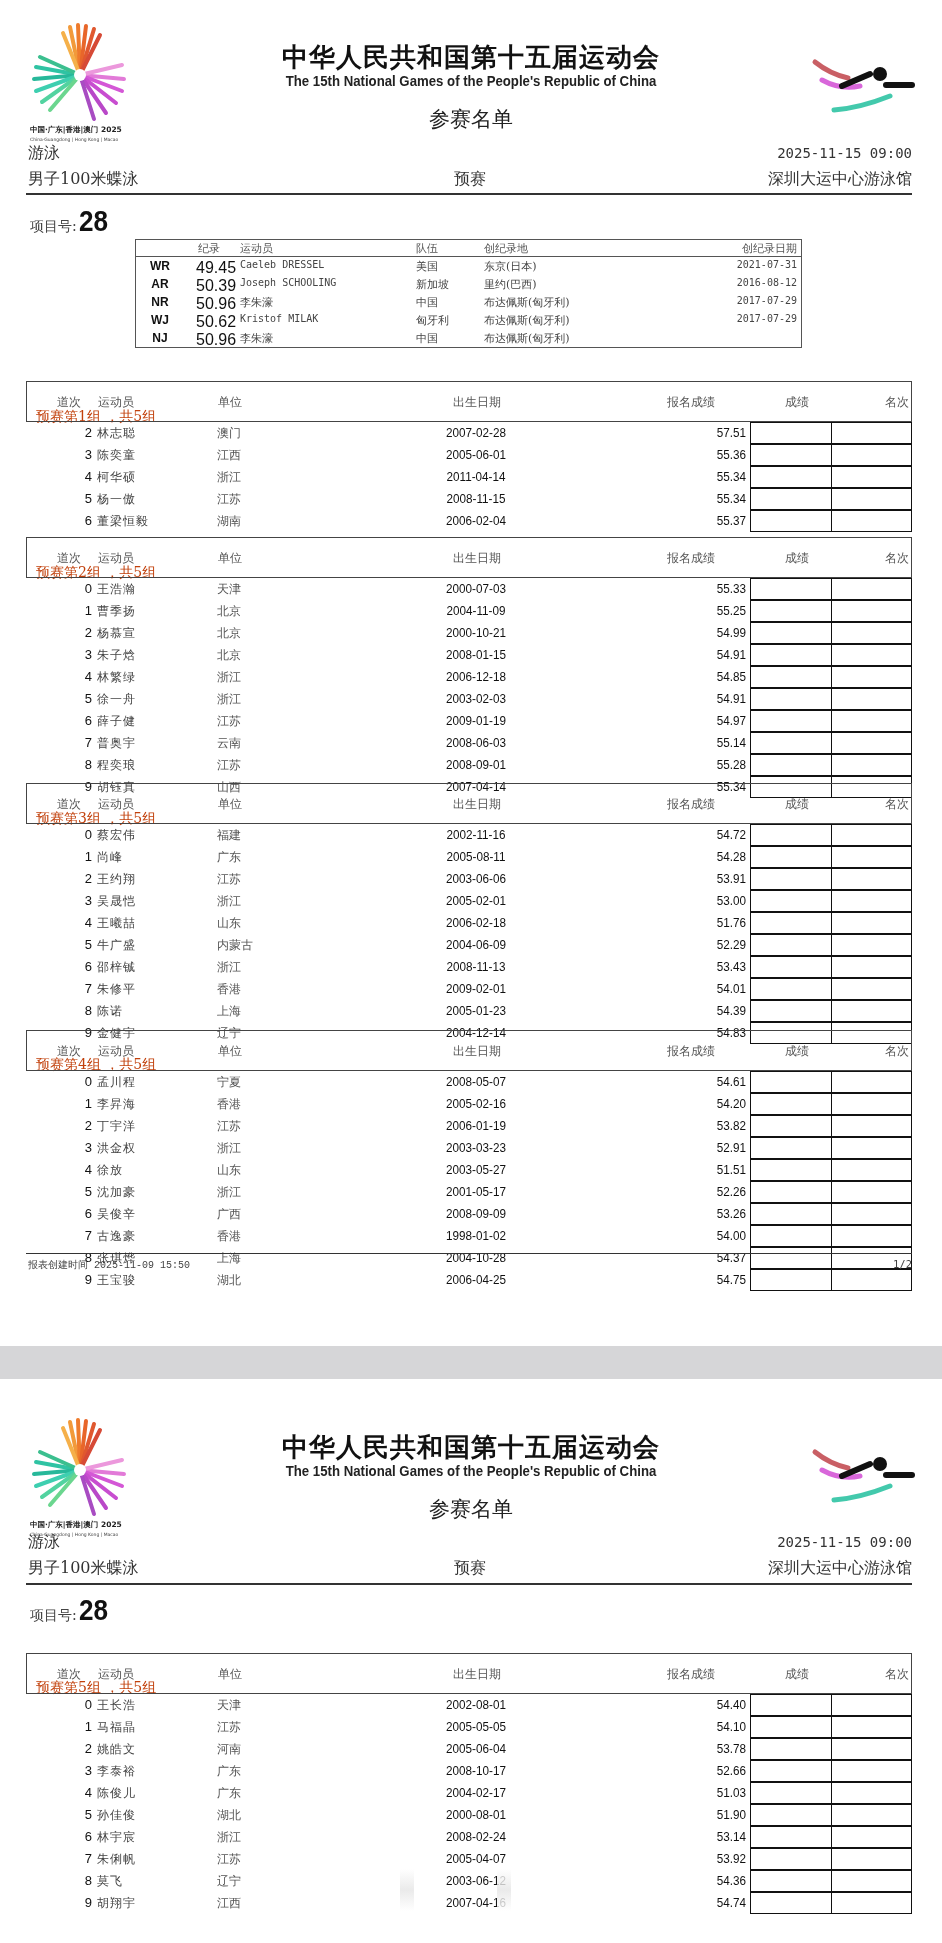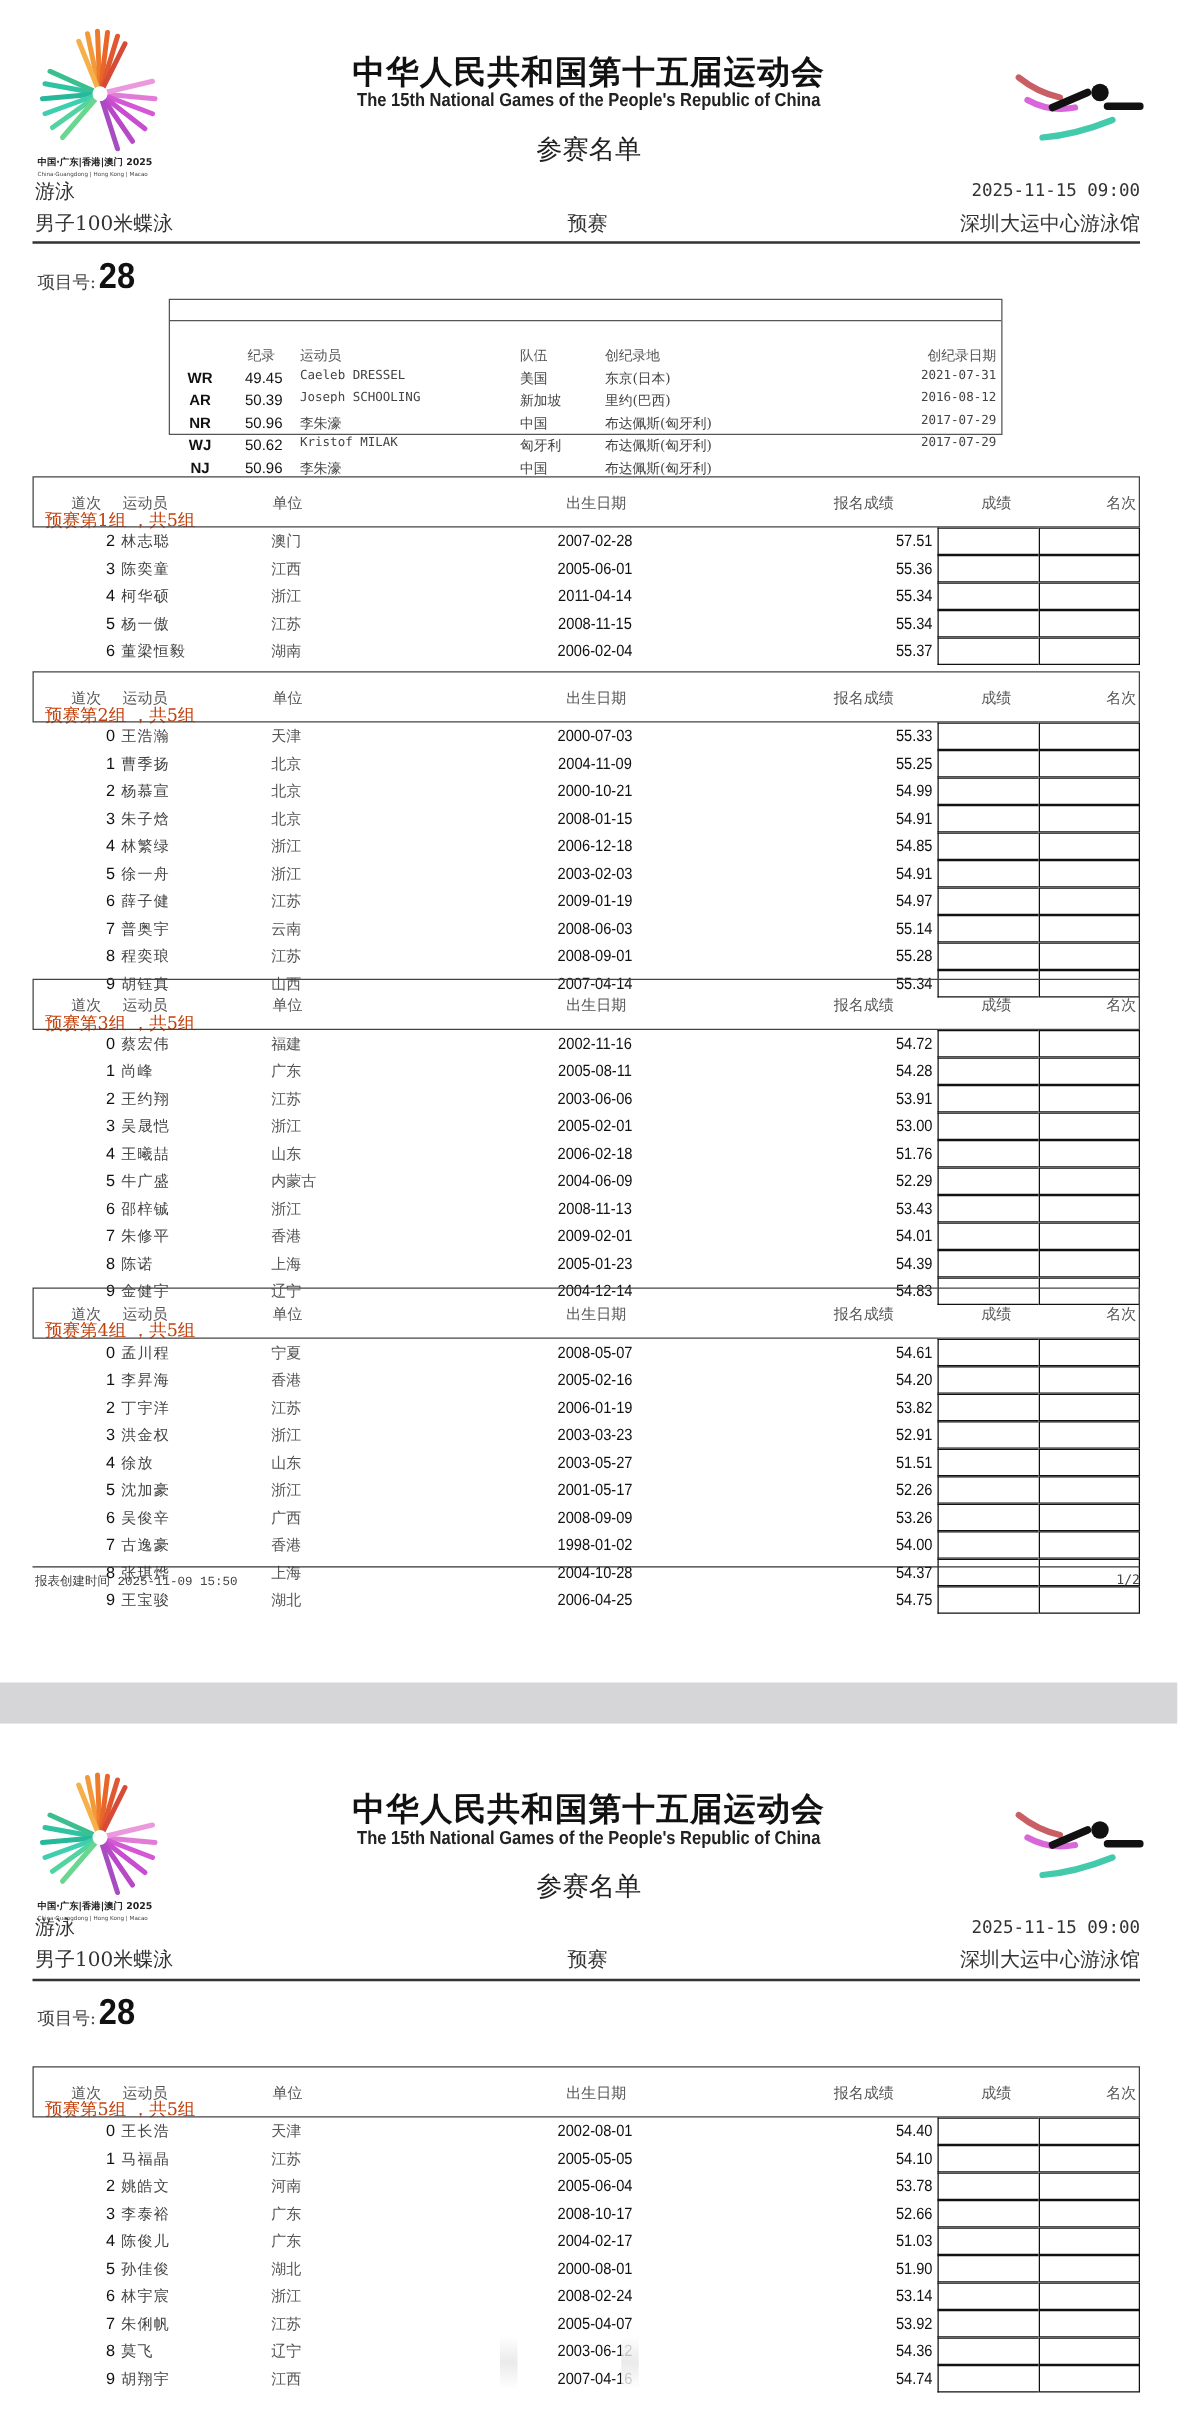--- a/index.html
+++ b/index.html
@@ -26,23 +26,23 @@
   .rule { position: absolute; left: 26px; width: 886px; height: 0; border-top: 2px solid #333; }
   .event-no { position: absolute; left: 30px; font-size: 14px; color: #444; }
   .event-no b { font-family: "Liberation Sans", "DejaVu Sans", sans-serif; font-size: 29px;
                 color: #111; font-weight: bold; margin-left: 2px; display: inline-block; transform: scaleX(0.9); transform-origin: left; }
 
   
   .rec { position: absolute; left: 135px; top: 239px; width: 667px; height: 109px;
          border: 1.5px solid #555; box-sizing: border-box; font-size: 11px; }
   .rec .hdr { position: absolute; top: 1px; left: 0; width: 100%; height: 15px; border-bottom: 1.5px solid #555; color: #555; }
   .rec .row { position: absolute; left: 0; width: 100%; height: 18px; }
-  .rec span { position: absolute; white-space: nowrap; margin-top: 36px; }
+  .rec span { position: absolute; white-space: nowrap; }
   .rec .code { left: 12px; width: 24px; text-align: center; font-family: "Liberation Sans", sans-serif; font-weight: bold; font-size: 12px; color: #111; }
-  .rec .mark { left: 60px; width: 38px; text-align: left; font-family: "Liberation Sans", sans-serif; font-size: 12px; color: #111; }
+  .rec .mark { left: 60px; width: 38px; text-align: left; font-family: "Liberation Sans", sans-serif; font-size: 16px; color: #111; }
   .rec .ath { left: 104px; font-family: "DejaVu Sans Mono", "Liberation Mono", monospace; font-size: 10px; color: #444; }
   .rec .team { left: 280px; color: #444; }
   .rec .place { left: 348px; color: #444; }
   .rec .date { right: 4px; font-family: "DejaVu Sans Mono", monospace; font-size: 10px; color: #444; }
 
   
   .grp-label { position: absolute; left: 36px; font-size: 14px; color: #c2410c; margin-top: 48px; }
   .grp { position: absolute; left: 26px; width: 886px; }
   .grp .thead { position: absolute; left: 0; top: 0; width: 886px; height: 41px;
                 border: 1.5px solid #444; box-sizing: border-box; font-size: 12px; color: #555; }

